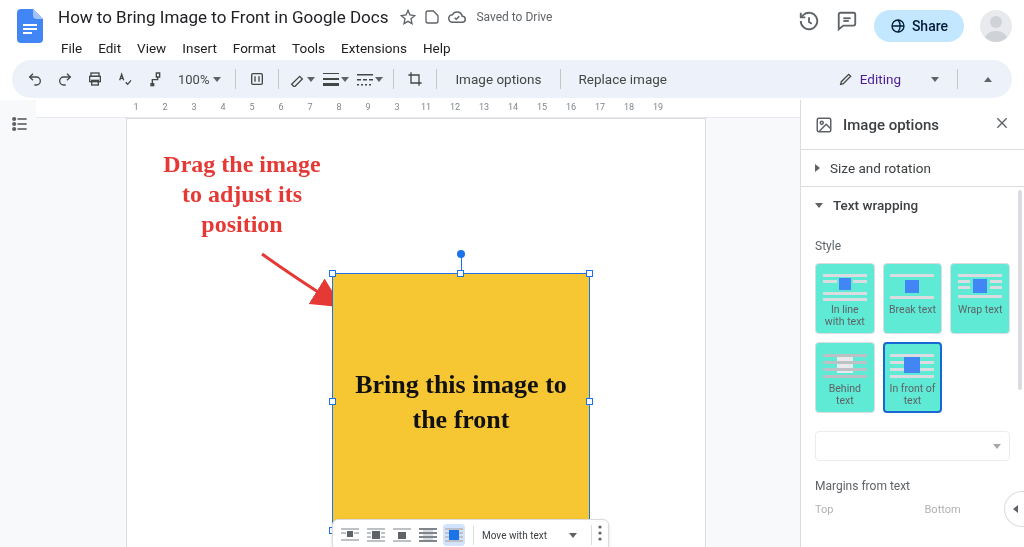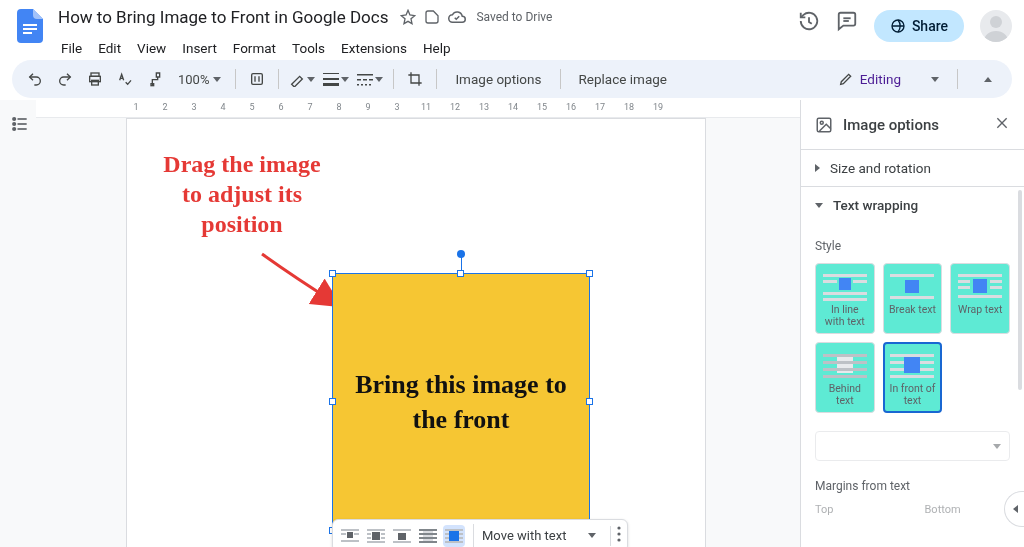--- a/index.html
+++ b/index.html
@@ -68,21 +68,21 @@
   .h-t{ left:calc(50% - 4px); top:-4px;} .h-b{ left:calc(50% - 4px); bottom:-4px;}
   .h-l{ left:-4px; top:calc(50% - 4px);} .h-r{ right:-4px; top:calc(50% - 4px);}
   .rot-line{ position:absolute; left:50%; top:-18px; width:1px; height:14px; background:var(--blue);}
   .rot-handle{ position:absolute; left:calc(50% - 4px); top:-24px; width:8px; height:8px; border-radius:50%; background:var(--blue);}
 
   
   .float-bar { position:absolute; left:205px; top:400px; background:#fff; border:1px solid var(--grey-line); border-radius:6px; box-shadow:0 1px 3px rgba(0,0,0,.15); display:flex; align-items:center; padding:4px 6px; gap:4px; }
   .wrap-mini { width:22px; height:22px; display:flex; align-items:center; justify-content:center; border-radius:4px; cursor:pointer; }
   .wrap-mini.sel { background:#d3e3fd; }
   .wrap-mini svg { display:block; }
-  .move-drop { font-size:13px; color:#3c4043; padding:4px 8px; cursor:pointer; display:flex; gap:22px; align-items:center; border-left:1px solid var(--grey-line); margin-left:4px; }
+  .move-drop { font-size:10px; color:#3c4043; padding:4px 8px; cursor:pointer; display:flex; gap:22px; align-items:center; border-left:1px solid var(--grey-line); margin-left:4px; }
   .more-dots { border-left:1px solid var(--grey-line); padding-left:6px; margin-left:2px; color:#5f6368; cursor:pointer; }
 
   
   .side-panel { width:224px; border-left:1px solid var(--grey-line); background:#fff; position:relative; }
   .sp-header { display:flex; align-items:center; gap:10px; height:50px; padding:0 14px; border-bottom:1px solid var(--grey-line); }
   .sp-title { font-size:15px; font-weight:500; color:#3c4043; flex:1; }
   .sp-close { color:var(--grey-text); cursor:pointer; }
   .sp-sec { padding:10px 14px; border-bottom:1px solid var(--grey-line); display:flex; align-items:center; gap:10px; font-size:13.5px; color:#3c4043; cursor:pointer; }
   .sp-body { padding:10px 14px 20px; max-height:380px; overflow:hidden; position:relative; }
   .sp-sub { font-size:12px; color:var(--grey-text); margin:6px 0 10px; }

